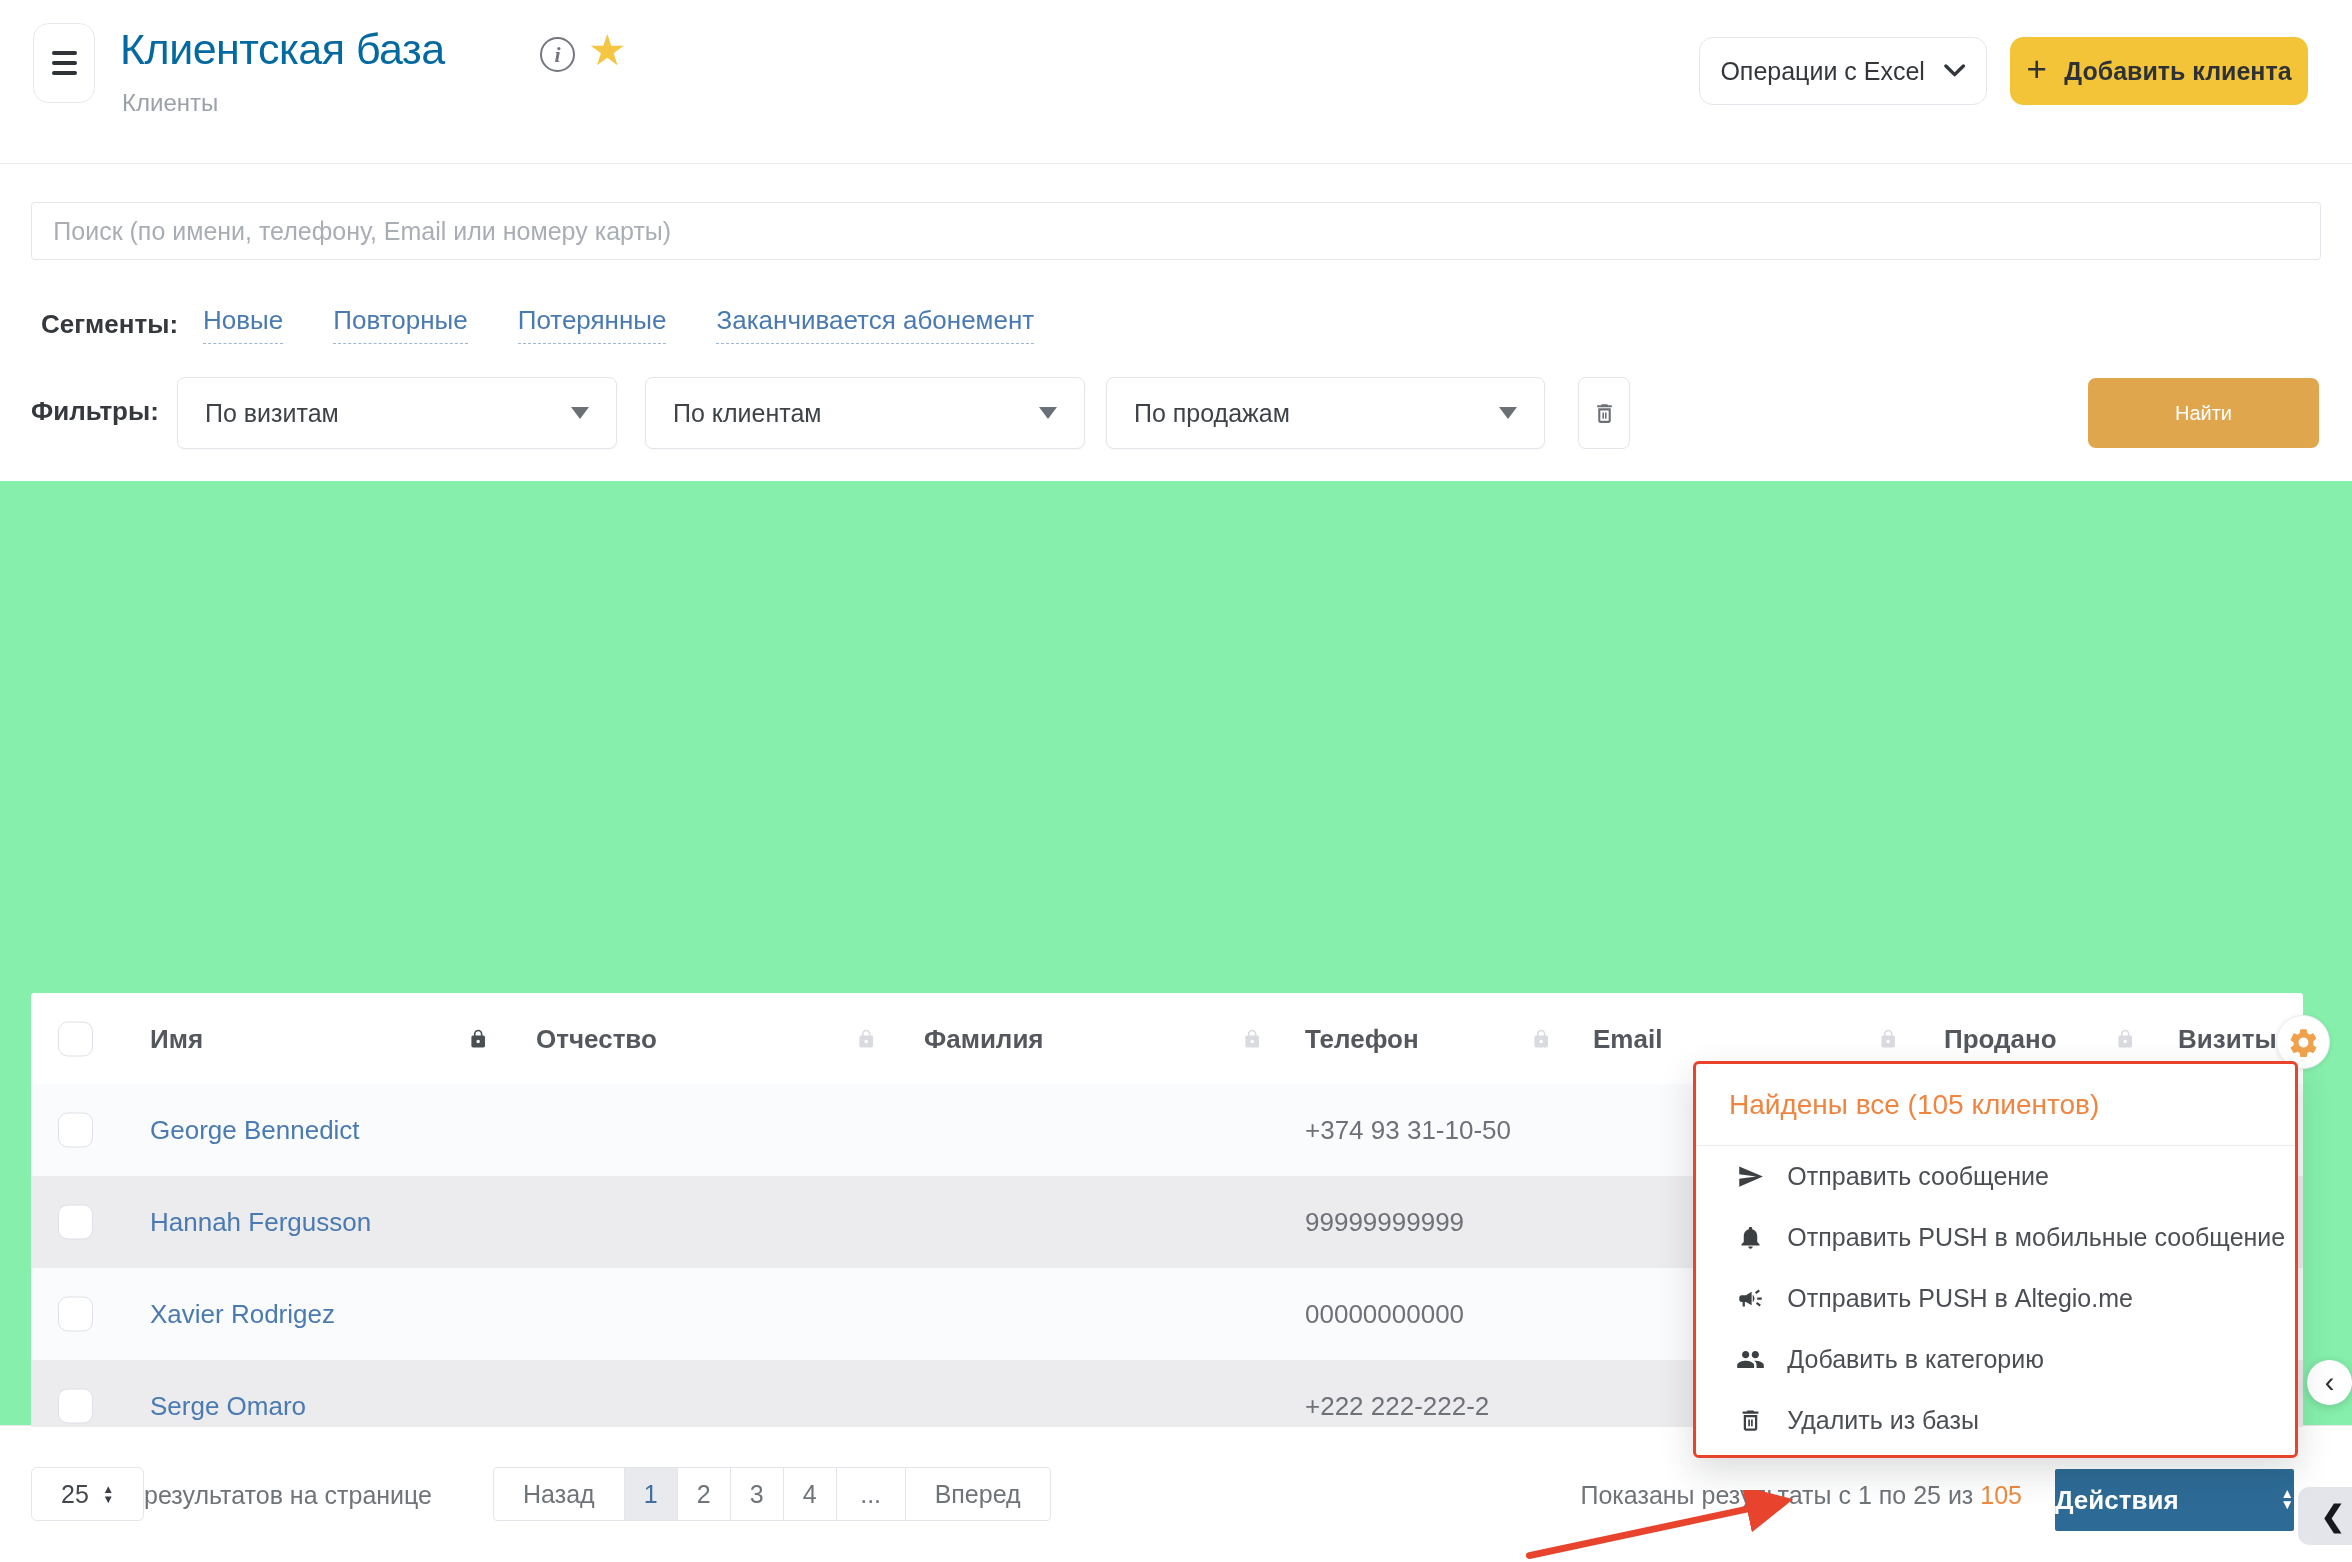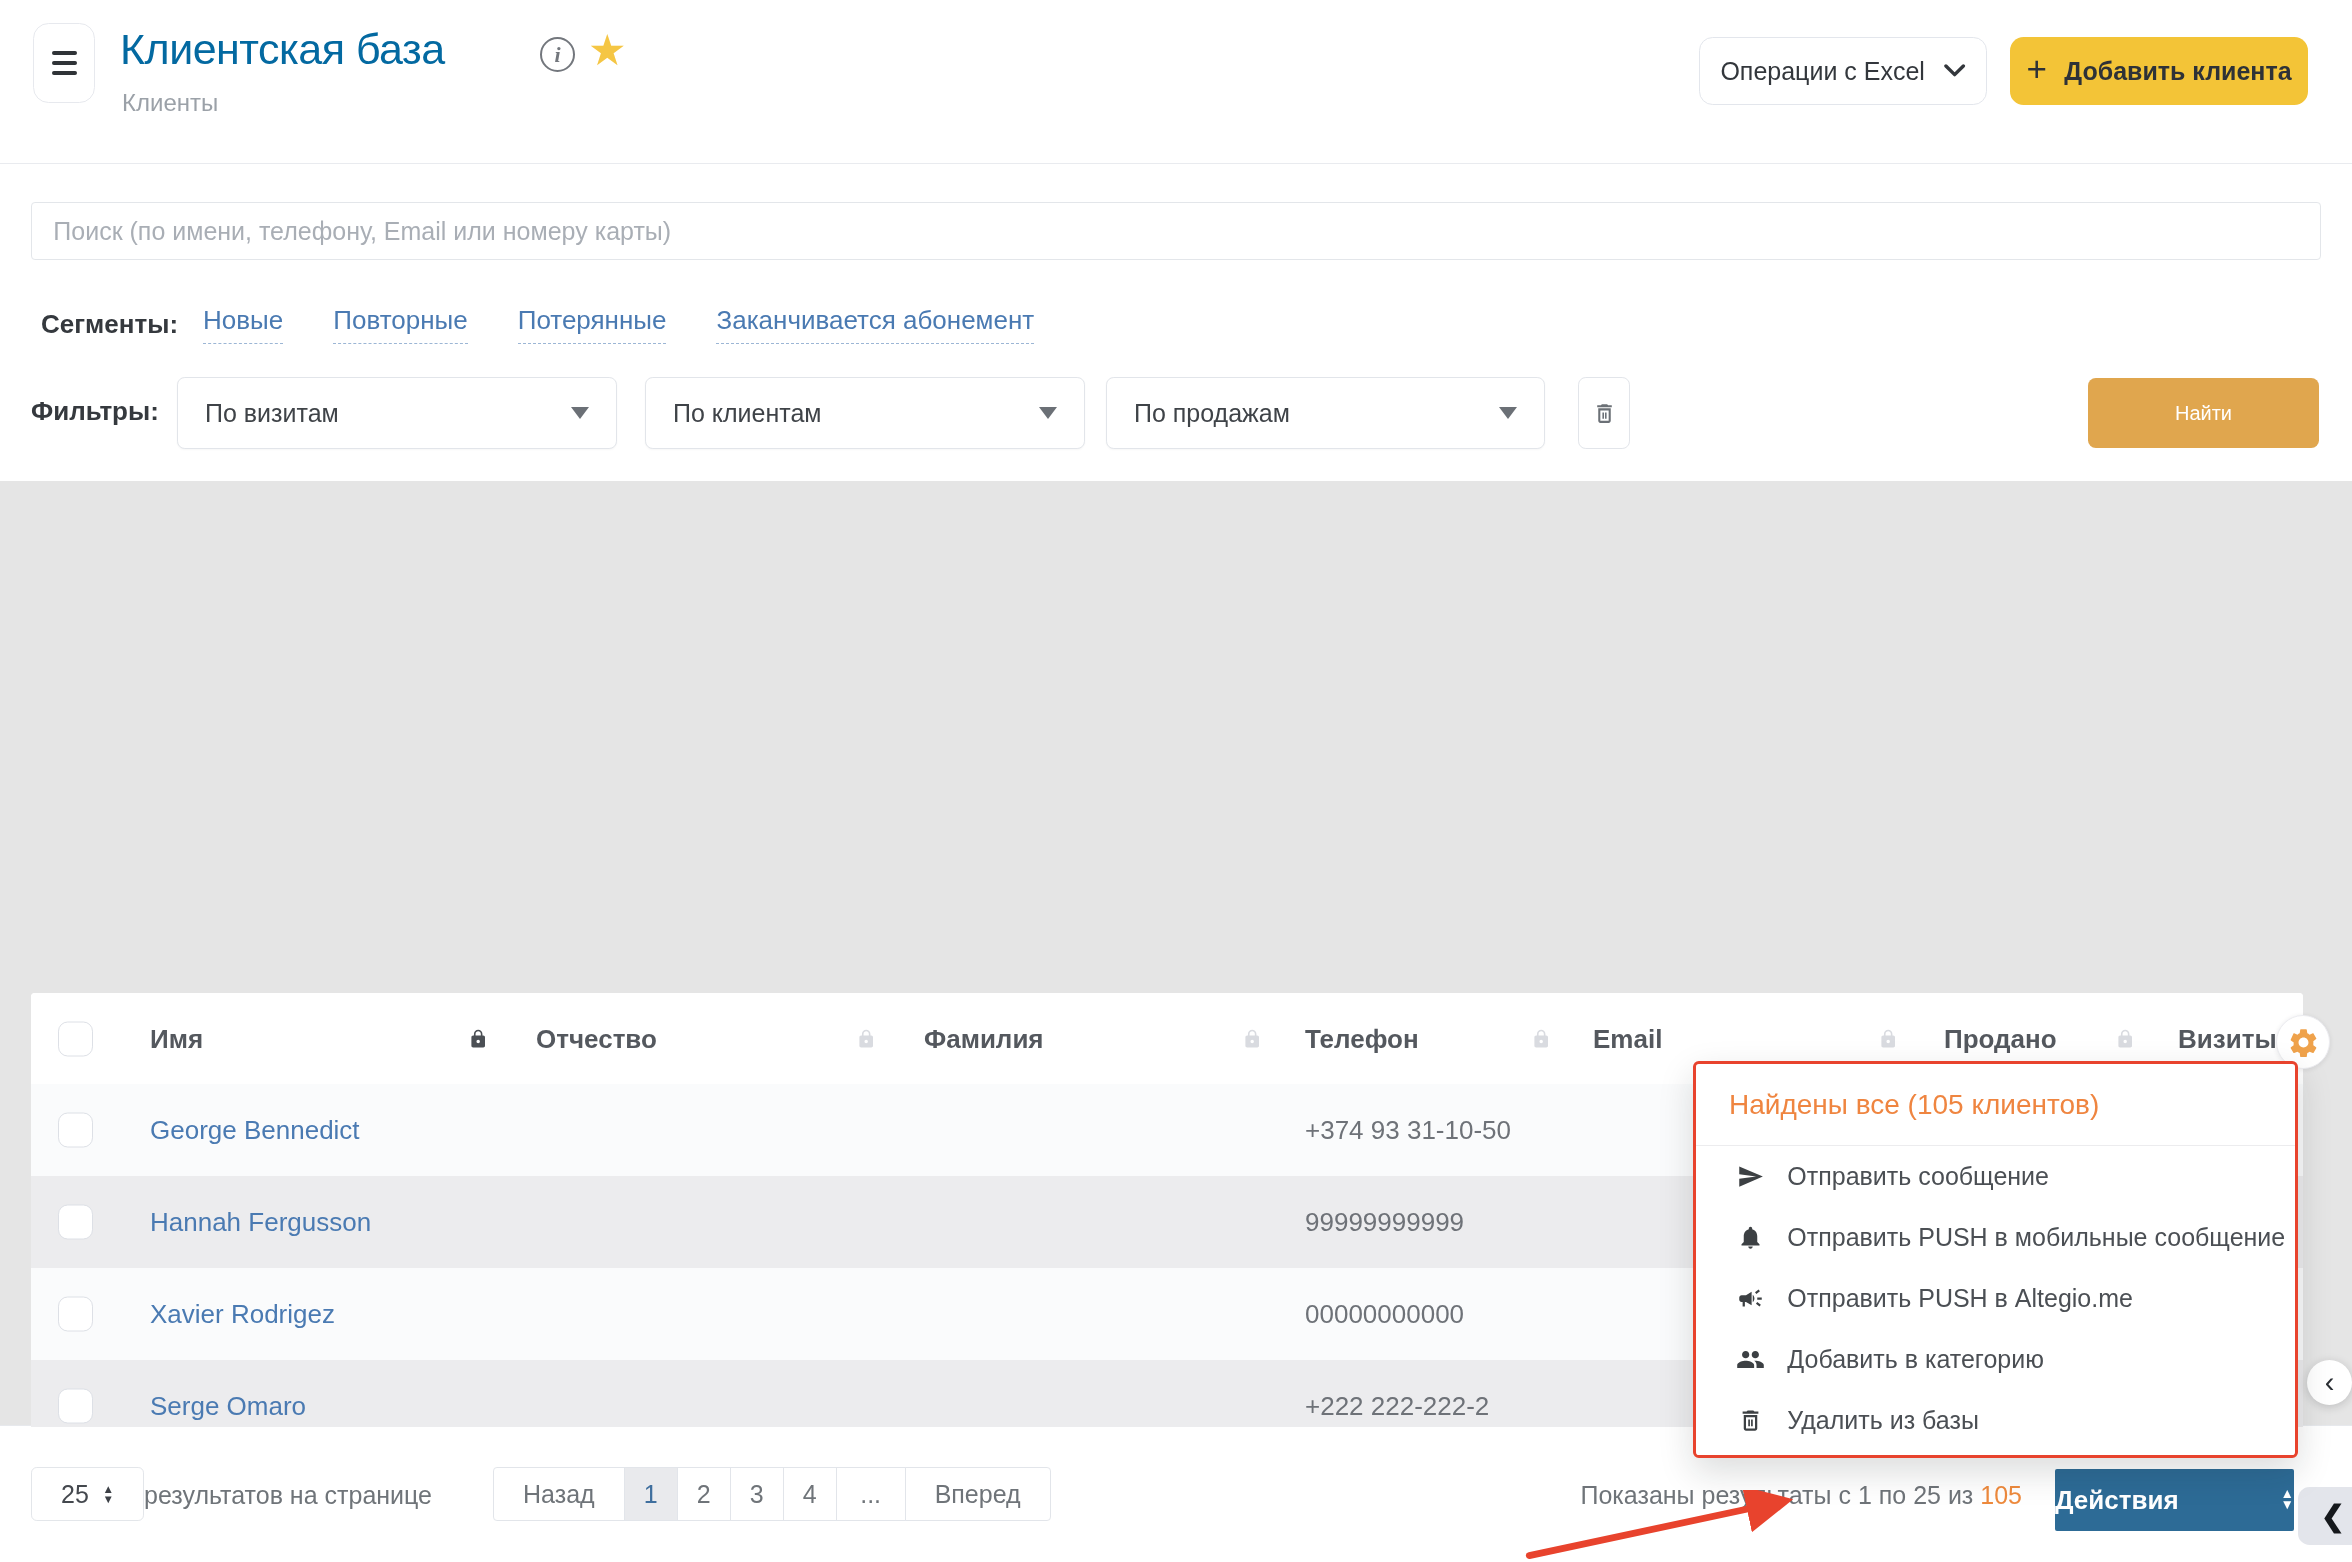--- a/index.html
+++ b/index.html
@@ -55,21 +55,21 @@
   .dd2 { left:645px;  width:440px; }
   .dd3 { left:1106px; width:439px;text-align:right; }
   .dropdown .tri { width:0; height:0; border-left:9.7px solid transparent; border-right:9.7px solid transparent;
     border-top:12.6px solid #6b7076; }
   .trash-btn { position:absolute; left:1578px; top:377px; width:52px; height:72px; background:#fff;
     border:1.9px solid #e2e5ea; border-radius:7.8px; display:flex; align-items:center; justify-content:center; cursor:pointer;}
   .btn-find { position:absolute; left:2088px; top:378px; width:231px; height:70px; background:var(--amber);
     border:none; border-radius:7.8px; color:#fff; font-size:20px; display:flex; align-items:center; justify-content:center; cursor:pointer;}
 
   
-  .band { position:absolute; top:481px; left:0; width:2352px; height:945px; background:#e5e5e5;
+  .band { position:absolute; top:481px; left:0; width:2352px; height:945px; background:#86efac;
     border-bottom:1px solid #e7e9ed;padding-left:20px; }
   .table-card { position:absolute; left:31px; top:512px; width:2272px; height:914px; background:#fff;
     border-radius:3.9px; overflow:hidden; }
   .thead { position:relative; height:91px; background:#fff; }
   .hcell { position:absolute; top:50%; transform:translateY(-50%); font-size:26px; font-weight:700; color:#54585e; white-space:nowrap;}
   .lock  { position:absolute; top:50%; transform:translateY(-50%); }
   .cbox { position:absolute; left:27px; top:50%; transform:translateY(-50%); width:35px; height:35px;
     background:#fff; border:1.9px solid #dde0e6; border-radius:9.7px; cursor:pointer; }
   .trow { position:relative; }
   #rows .trow:nth-child(odd)  { background:#fafbfc; }

